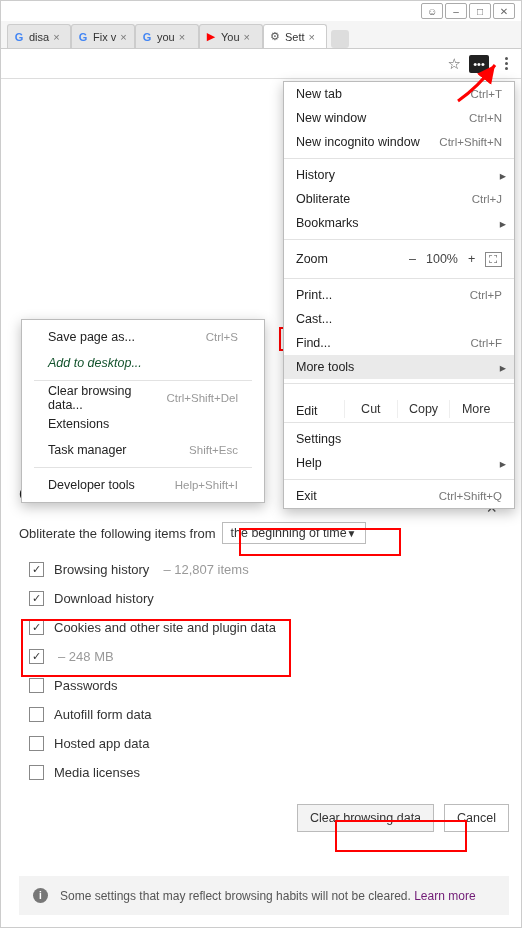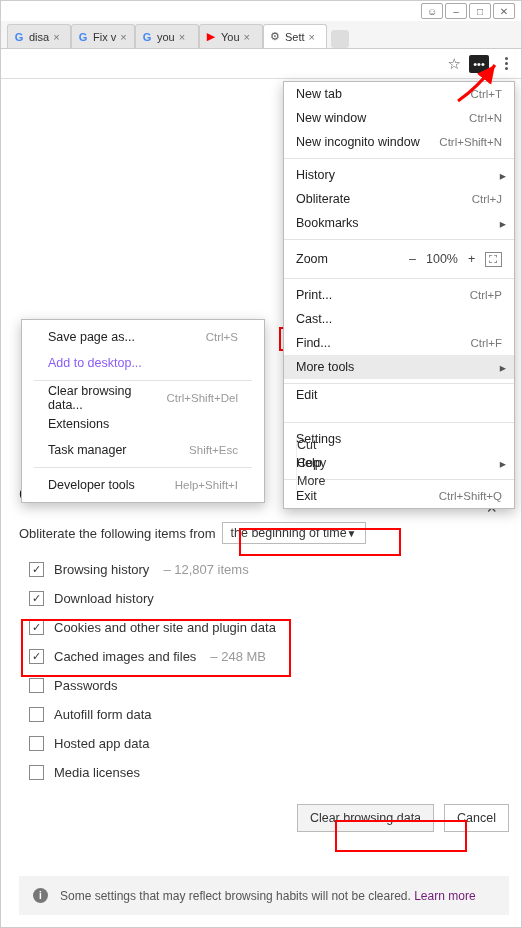--- a/index.html
+++ b/index.html
@@ -31,30 +31,30 @@
 .mainmenu { position: absolute; top: 80px; left: 282px; width: 232px; background: #fff; border: 1px solid #bbb; box-shadow: 0 4px 12px rgba(0,0,0,.25); z-index: 4; font-size: 12.5px; color: #222; }
 .mainmenu .mrow { display: flex; align-items: center; height: 24px; padding: 0 12px; position: relative; }
 .mainmenu .mrow .shortcut { margin-left: auto; color: #777; font-size: 11.5px; }
 .mainmenu .mrow .arrowright { position: absolute; right: 8px; color: #555; }
 .mainmenu .sep { height: 1px; background: #e2e2e2; margin: 4px 0; }
 .mainmenu .mrow.hover { background: #eaeaea; }
 .zoomrow { display: flex; align-items: center; height: 30px; padding: 0 12px; }
 .zoomrow .zlabel { flex: 0 0 58px; }
 .zoomrow .zctrls { display: flex; align-items: center; gap: 10px; margin-left: auto; color: #444; }
 .zoomrow .zctrls .full { border: 1px solid #888; font-size: 11px; padding: 0 3px; letter-spacing: 1px; }
-.editrow { display: flex; align-items: flex-start; height: 30px; padding: 0 12px; flex-direction: column; }
+.editrow { display: flex; align-items: flex-end; height: 30px; padding: 0 12px; }
 .editrow .edbtn { flex: 1; text-align: center; border-left: 1px solid #eee; padding: 2px 0; color: #333; }
 .editrow .edlabel { flex: 0 0 48px; }
 .redbox-m { position: absolute; border: 2px solid #f00; pointer-events: none; }
 
 
 .submenu { position: absolute; top: 318px; left: 20px; width: 244px; background: #fff; border: 1px solid #bbb; box-shadow: 0 4px 12px rgba(0,0,0,.25); z-index: 3; font-size: 12.5px; color: #222; padding: 4px 12px; }
 .submenu .srow { display: flex; align-items: center; height: 26px; padding: 0 14px; }
 .submenu .srow .shortcut { margin-left: auto; color: #999; font-size: 11.5px; }
-.submenu .srow.disabled { color: #8b5cf6; }
+.submenu .srow.disabled { color: #14532d; font-style: italic; }
 .submenu .sep { height: 1px; background: #e2e2e2; margin: 4px 0; }
 
 
 .dialog { position: absolute; top: 485px; left: 18px; width: 490px; font-size: 13px; color: #333; }
 .dialog .closex { position: absolute; top: 12px; right: 12px; color: #555; font-size: 18px; }
 .dialog h1 { font-size: 16px; font-weight: 400; color: #222; margin-bottom: 18px; }
 .dialog .oblrow { display: flex; align-items: center; gap: 6px; margin-bottom: 18px; }
 .dialog .select { display: inline-flex; align-items: center; border: 1px solid #bbb; padding: 3px 8px; font-size: 12.5px; color: #333; gap: 0; }
 .dialog .select .caret { font-size: 10px; }
 .dialog .chkrow { display: flex; align-items: center; gap: 10px; margin: 14px 0 14px 10px; font-size: 13px; }
@@ -252,21 +252,20 @@
   <div class="chkrow">
       <span class="chkbox checked"></span>
       <span>Download history</span>
     </div>
   <div class="chkrow">
       <span class="chkbox checked"></span>
       <span>Cookies and other site and plugin data</span>
     </div>
   <div class="chkrow">
       <span class="chkbox checked"></span>
-      <span>Cached images and files</span>
       <span class="detail">–  248 MB</span>
     </div>
   <div class="chkrow">
       <span class="chkbox"></span>
       <span>Passwords</span>
     </div>
   <div class="chkrow">
       <span class="chkbox"></span>
       <span>Autofill form data</span>
     </div>

